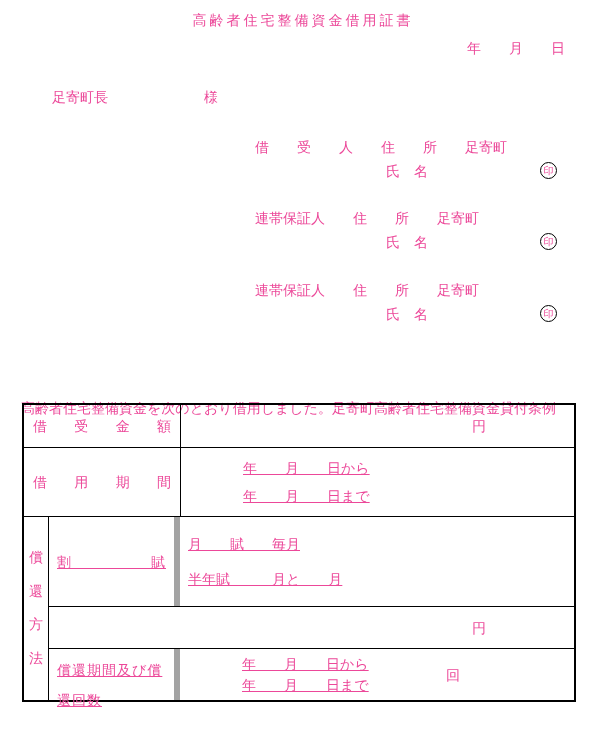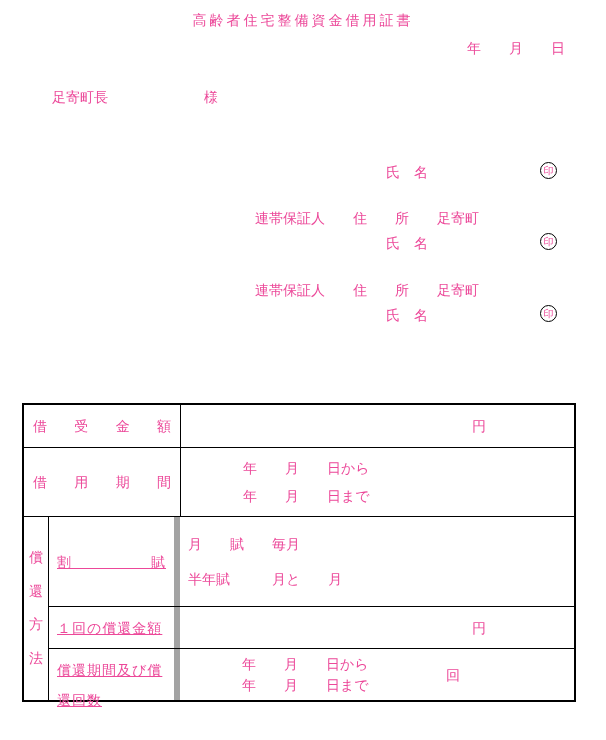--- a/index.html
+++ b/index.html
@@ -36,21 +36,21 @@
     gap: 96px;
     white-space: pre;
   }
   .signer-block {
     position: absolute;
     left: 255px;
     width: 330px;
     height: 48px;
   }
   .signer-role { position: absolute; top: 0; left: 0; white-space: pre; }
-  .signer-name { position: absolute; top: 25px; left: 131px; white-space: pre; }
+  .signer-name { position: absolute; top: 25px; left: 131px; white-space: pre; font-family: Liberation Mono, monospace; }
   .seal {
     position: absolute;
     top: 22px; left: 285px;
     width: 17px; height: 17px;
     border: 1px solid #000;
     border-radius: 50%;
     display: flex;
     align-items: center;
     justify-content: center;
     font-size: 10px;
@@ -111,20 +111,21 @@
   .unit-cell {
     display: flex;
     align-items: center;
     justify-content: flex-end;
     padding-right: 88px;
   }
   .lines-cell {
     display: flex;
     flex-direction: column;
     justify-content: space-evenly;
+    text-decoration: underline;
   }
   .indent-60 { padding-left: 62px; }
   .indent-8 { padding-left: 8px; }
   .line { white-space: pre; }
   .label-inner { padding: 0 8px; display: flex; align-items: center; height: 100%; letter-spacing: 1px; }
   .label-wrap {
     padding: 6px 8px 0;
     line-height: 30px;
     letter-spacing: 1px;
   }
@@ -143,37 +144,39 @@
   <div class="doc-title">高齢者住宅整備資金借用証書</div>
 
   <div class="date-line">年　　月　　日</div>
 
   <div class="addressee">
     <span>足寄町長</span>
     <span>様</span>
   </div>
 
   <div class="signer-block" style="top:140px">
+    <div class="signer-role">借　　受　　人　　住　　所　　足寄町</div>
     <div class="signer-name">氏　名</div>
     <div class="seal">印</div>
   </div>
 
   <div class="signer-block" style="top:211px">
     <div class="signer-role">連帯保証人　　住　　所　　足寄町</div>
     <div class="signer-name">氏　名</div>
     <div class="seal">印</div>
   </div>
 
   <div class="signer-block" style="top:283px">
     <div class="signer-role">連帯保証人　　住　　所　　足寄町</div>
     <div class="signer-name">氏　名</div>
     <div class="seal">印</div>
   </div>
 
   <div class="body-text">
+    <div class="line">　高齢者住宅整備資金を次のとおり借用しました。足寄町高齢者住宅整備資金貸付条例</div>
   </div>
 
   <div class="form-table">
 
     <div class="trow r1">
       <div class="cell-label-merged">
         <div class="jtext jlabel-full">借　受　金　額</div>
       </div>
       <div class="cell-value unit-cell">
         <span>円</span>
@@ -205,23 +208,20 @@
                 <div class="jtext jlabel-full">割　賦</div>
               </div>
           </div>
           <div class="cell-value lines-cell indent-8">
             <div class="line">月　　賦　　毎月</div>
             <div class="line">半年賦　　　月と　　月</div>
           </div>
         </div>
 
         <div class="trow r4 bt">
-          <div class="cell-sublabel">
-            <div class="label-inner">１回の償還金額</div>
-          </div>
           <div class="cell-value unit-cell">
             <span>円</span>
           </div>
         </div>
 
         <div class="trow r5 bt">
           <div class="cell-sublabel">
             <div class="label-wrap">償還期間及び償還回数</div>
           </div>
           <div class="cell-value lines-cell indent-60">

